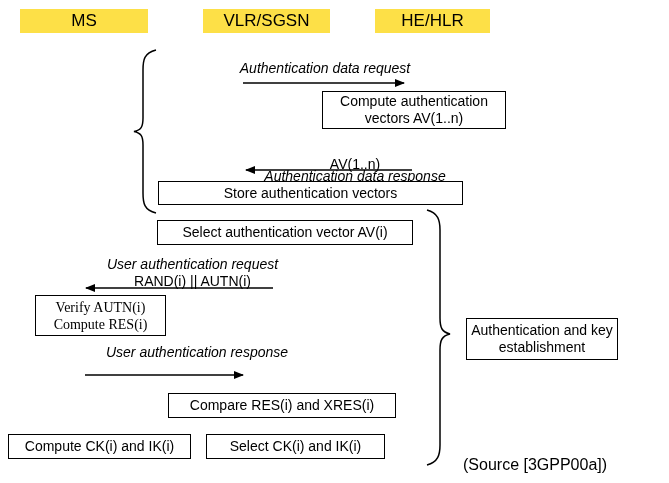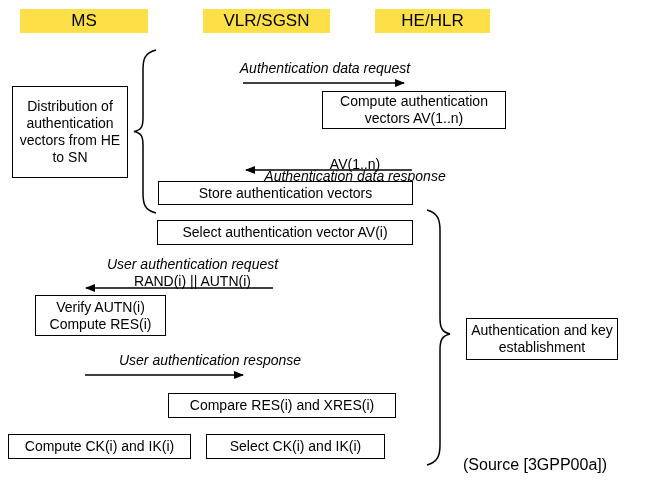--- a/index.html
+++ b/index.html
@@ -89,55 +89,52 @@
   </div>
 
   <div class="abs colhead" style="left:203px; top:9px; width:127px; height:24px;">
     <span>VLR/SGSN</span>
   </div>
 
   <div class="abs colhead" style="left:375px; top:9px; width:115px; height:24px;">
     <span>HE/HLR</span>
   </div>
 
-  <div class="abs box multiline" style="left:12px; top:86px; width:116px; height:92px; font-size:14px; line-height:17px;">
-    <span class="inner">Distribution of authentication vectors from HE to SN</span>
-  </div>
 
   <div class="abs msg-italic" style="left:215px; top:60px; width:220px;">Authentication data request</div>
 
   <div class="abs box multiline" style="left:322px; top:91px; width:184px; height:38px;">
     <span class="inner">
       <span>Compute authentication</span><br>
       <span>vectors AV(1..n)</span>
     </span>
   </div>
 
   <div class="abs msg-italic" style="left:243px; top:140px; width:224px;margin-top:28px;">Authentication data response</div>
   <div class="abs msg-plain" style="left:243px; top:156px; width:224px;">AV(1..n)</div>
 
-  <div class="abs box" style="left:158px; top:181px; width:255px; height:24px;">
+  <div class="abs box" style="left:158px; top:181px; width:305px; height:24px;">
     <span class="inner">Store authentication vectors</span>
   </div>
 
   <div class="abs msg-italic" style="left:85px; top:256px; width:215px;">User authentication request</div>
 
   <div class="abs box" style="left:157px; top:220px; width:256px; height:25px;">
     <span class="inner">Select authentication vector AV(i)</span>
   </div>
   <div class="abs msg-plain" style="left:85px; top:273px; width:215px;">RAND(i) || AUTN(i)</div>
 
-  <div class="abs box multiline" style="left:35px; top:295px; width:131px; height:41px;">
+  <div class="abs box multiline" style="left:35px; top:295px; width:131px; height:41px;font-family:Liberation Serif, serif;">
     <span class="inner">
       <span>Verify AUTN(i)</span><br>
       <span>Compute RES(i)</span>
     </span>
   </div>
 
-  <div class="abs msg-italic" style="left:98px; top:344px; width:224px;margin-top:8px;">User authentication response</div>
+  <div class="abs msg-italic" style="left:85px; top:344px; width:224px;">User authentication response</div>
   <div class="abs msg-plain" style="left:85px; top:360px; width:224px;margin-top:32px;">RES(i)</div>
 
   <div class="abs box" style="left:168px; top:393px; width:228px; height:25px;">
     <span class="inner">Compare RES(i) and XRES(i)</span>
   </div>
 
   <div class="abs box" style="left:8px; top:434px; width:183px; height:25px;">
     <span class="inner">Compute CK(i) and IK(i)</span>
   </div>
 

